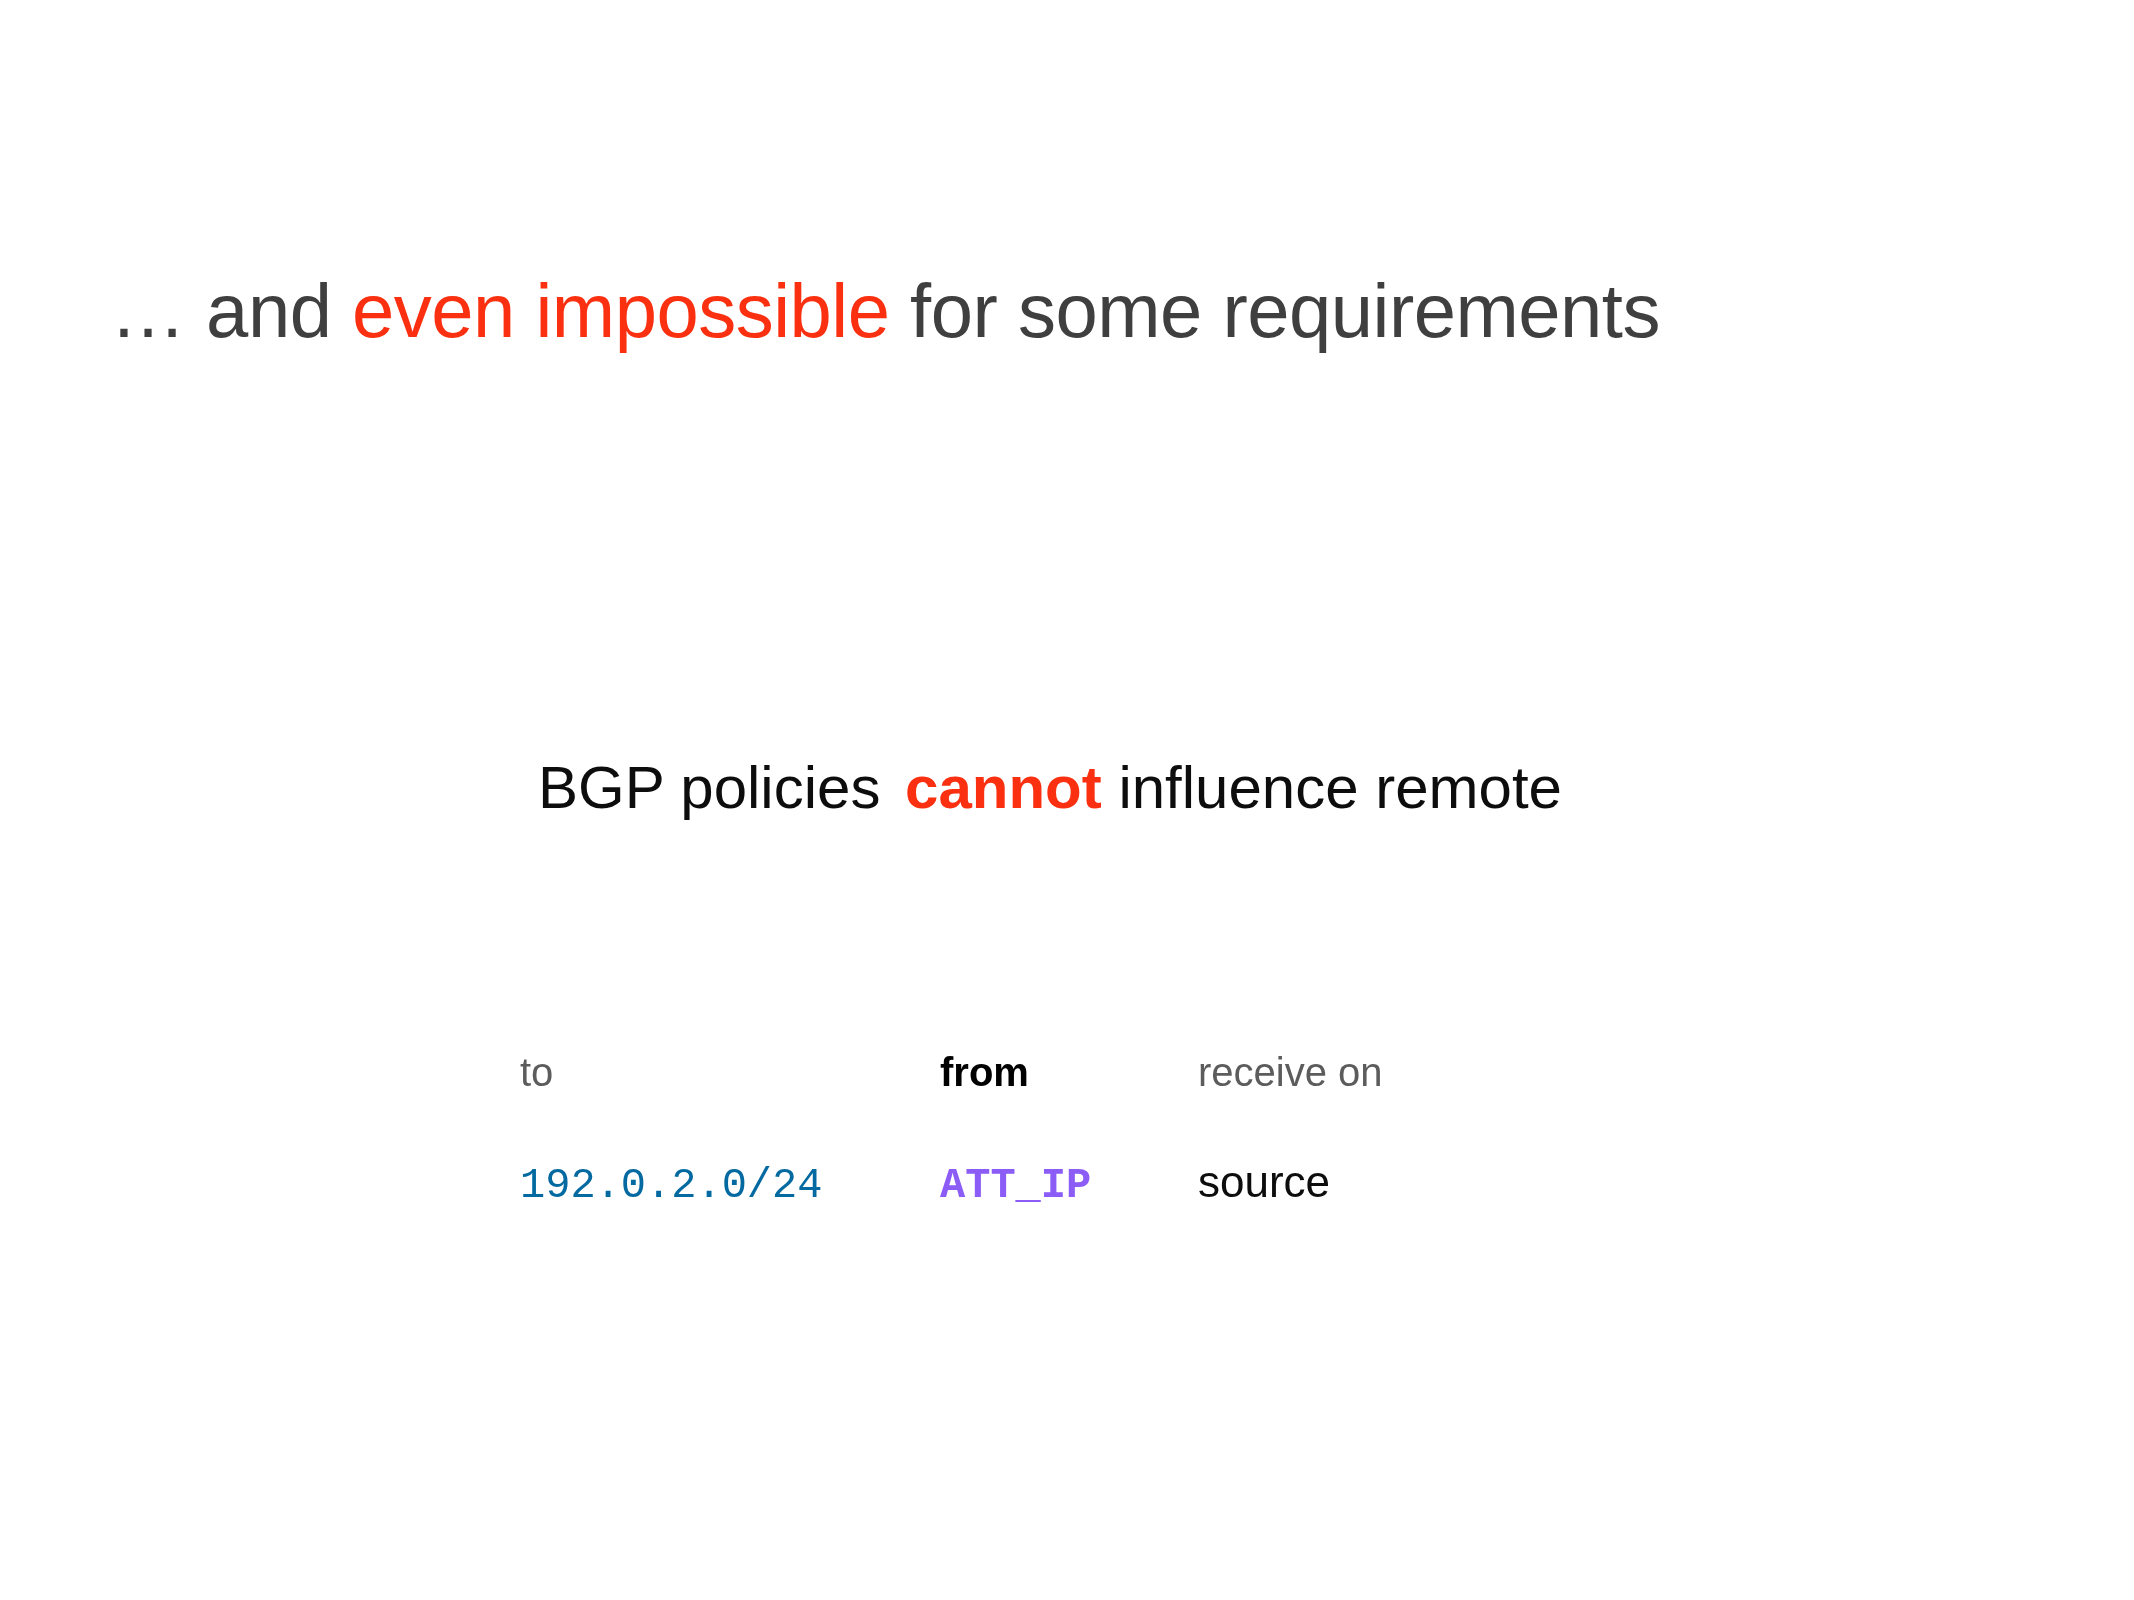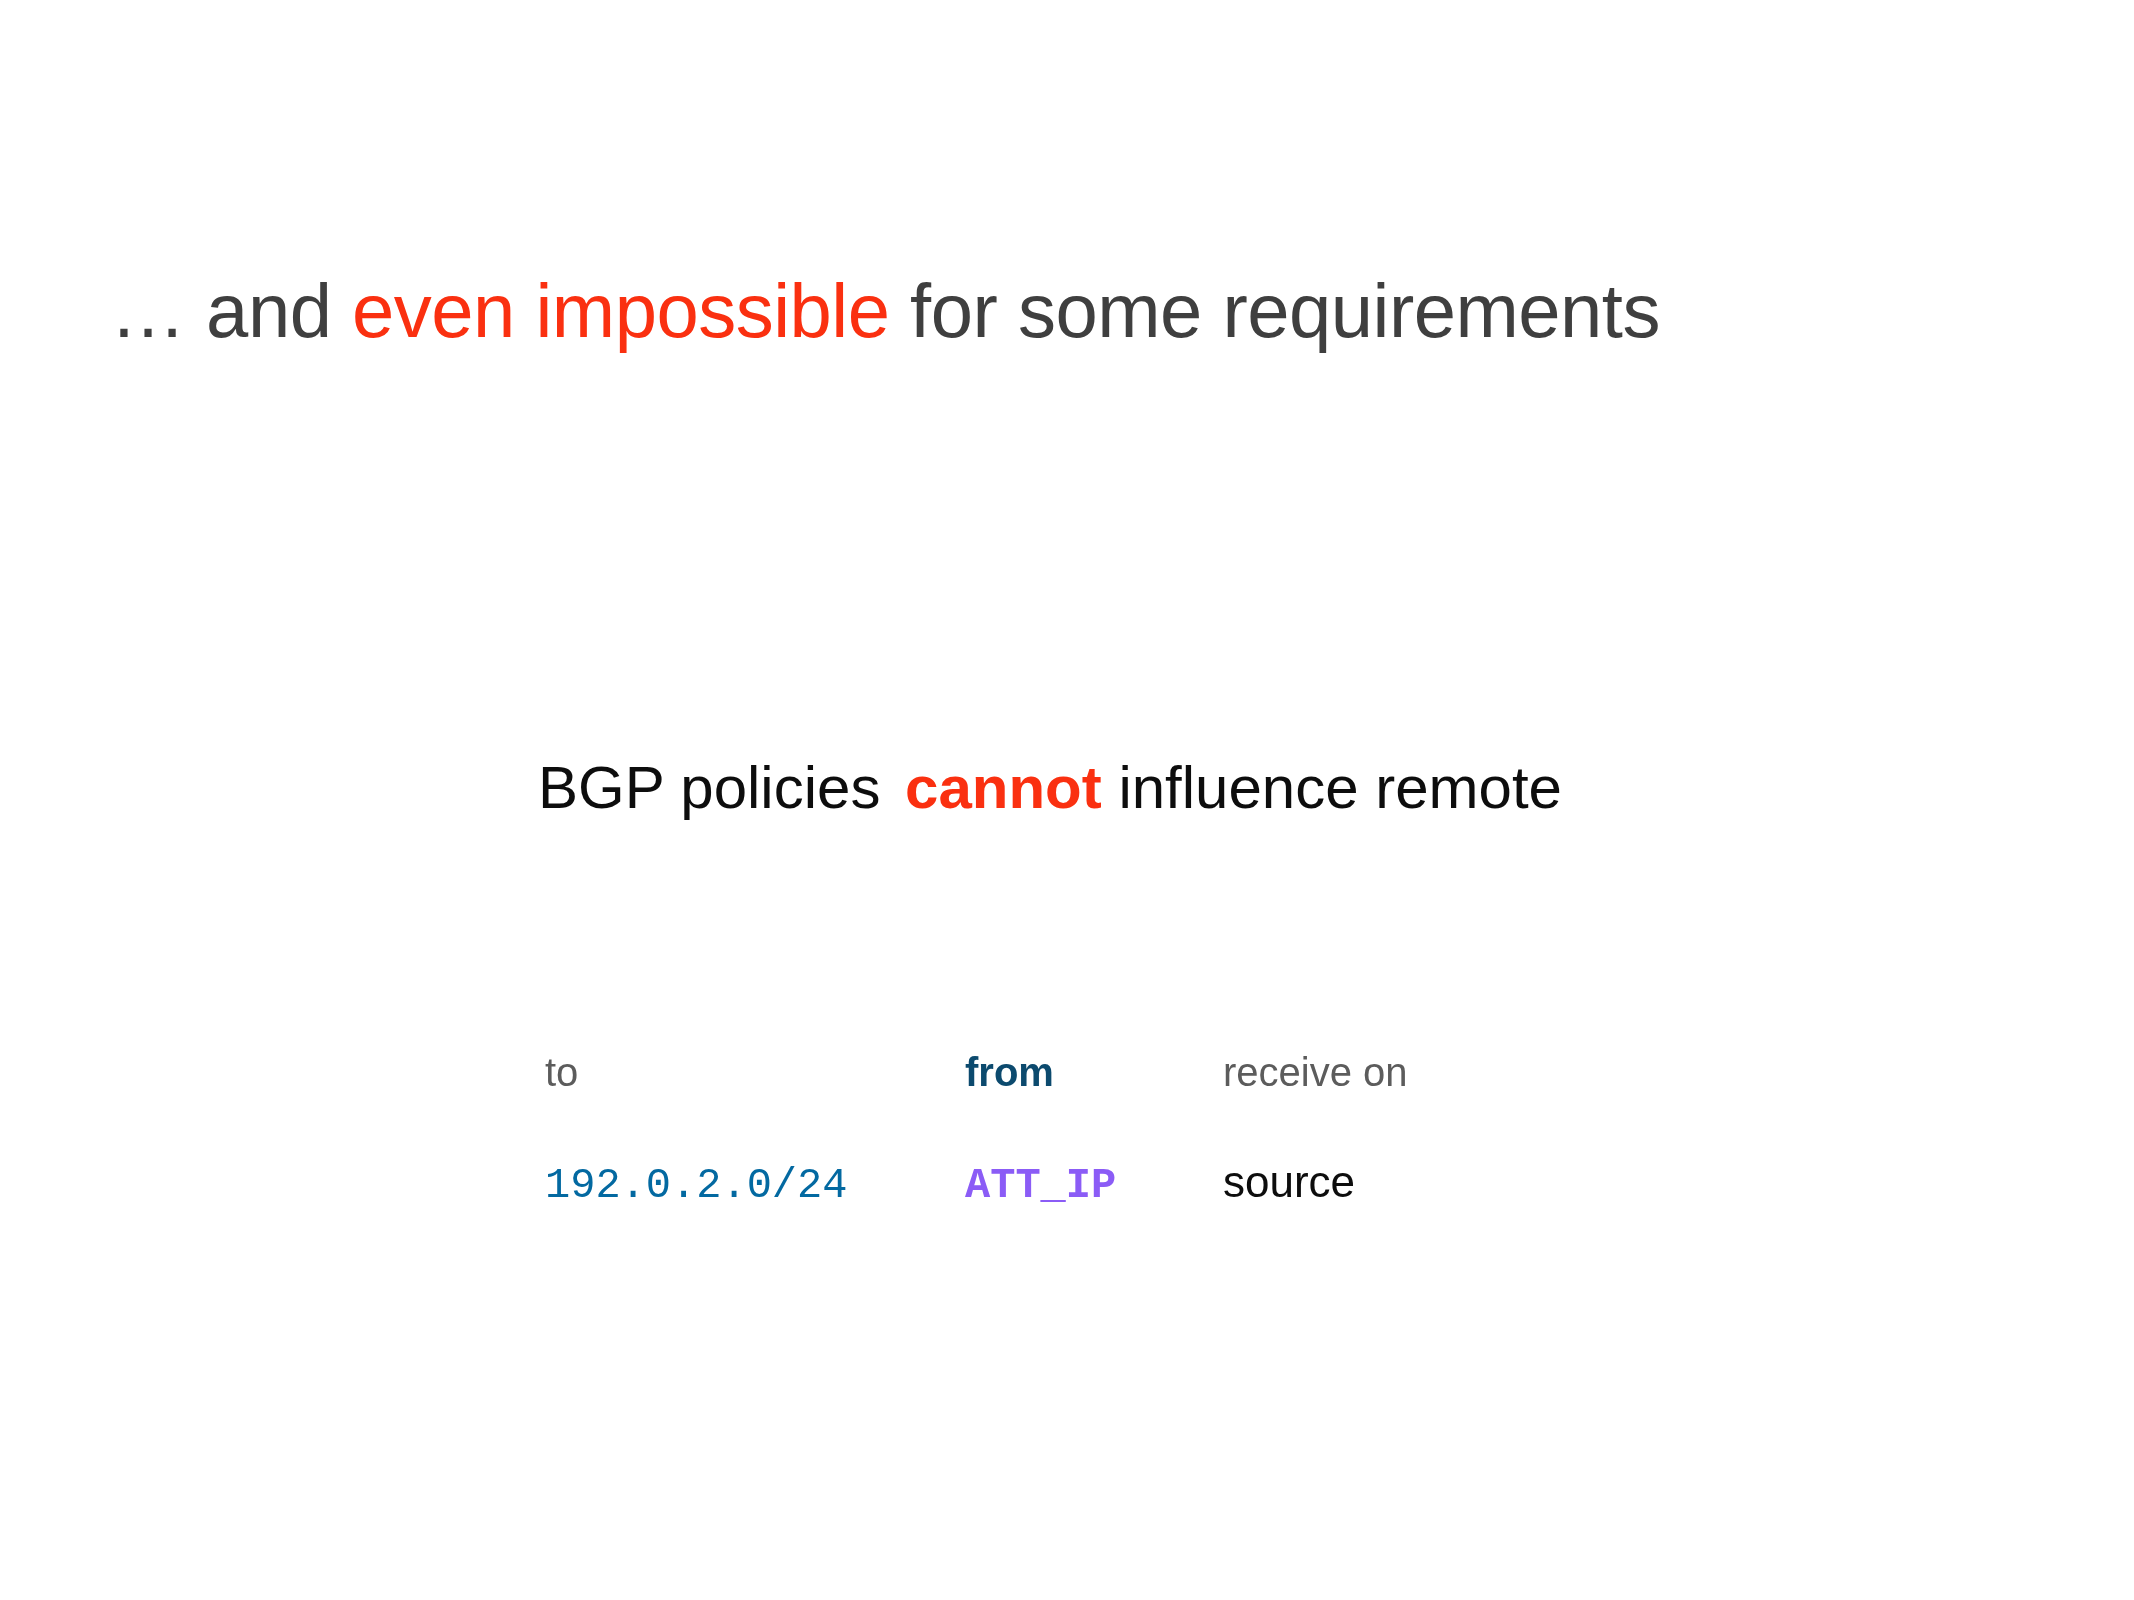--- a/index.html
+++ b/index.html
@@ -58,21 +58,21 @@
   }
   .statement .accent-bold {
     color: #fa3010;
     font-weight: 700;
     margin-left: 8px;
   }
 
   
   .policy-table {
     position: absolute;
-    left: 545px;
+    left: 520px;
     top: 1052px;
     border-collapse: collapse;
     border-spacing: 0;
   }
   .policy-table td {
     padding: 0;
     vertical-align: baseline;
     white-space: nowrap;
   }
 
@@ -80,21 +80,21 @@
   .policy-table .col-from    { width: 258px; }
   .policy-table .col-recv    { width: 320px; }
 
   .policy-table tr.header-row td {
     font-size: 40px;
     line-height: 1;
     color: #5c5c5c;
     padding-bottom: 68px;
   }
   .policy-table tr.header-row td.hdr-from {
-    color: #0c4a6e;
+    color: #000000;
     font-weight: 700;
   }
 
   .policy-table tr.data-row td {
     font-size: 42px;
     line-height: 1;
     color: #0d0d0d;
   }
   .policy-table tr.data-row td.cell-prefix {
     font-family: "Liberation Mono", "DejaVu Sans Mono", monospace;

